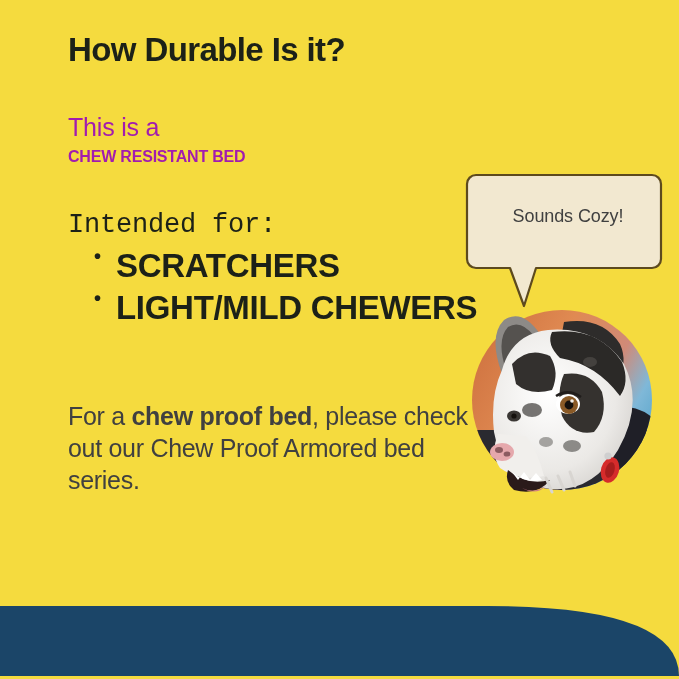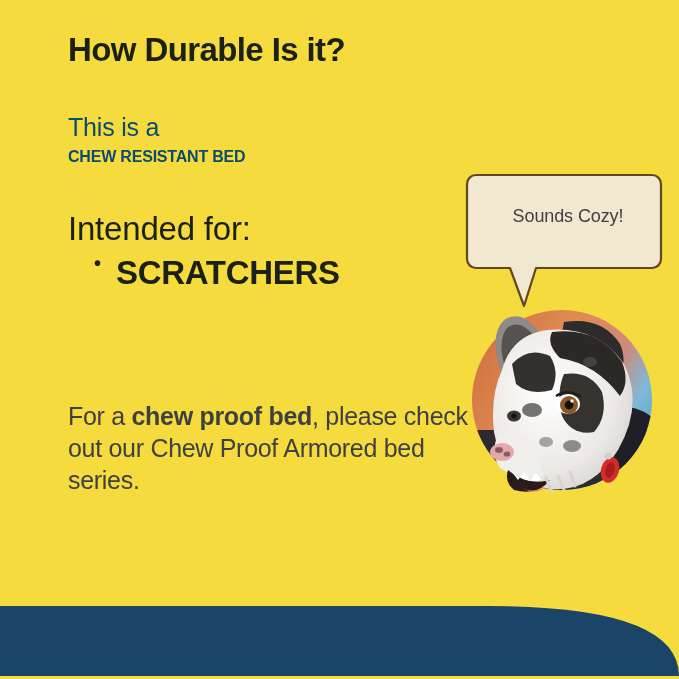--- a/index.html
+++ b/index.html
@@ -32,21 +32,21 @@
     color: #1c2118;
     line-height: 1.1;
     white-space: nowrap;
   }
 
   
   .intro {
     position: absolute;
     left: 68px;
     top: 112px;
-    color: #0c4a6e;
+    color: #a21caf;
     line-height: 1.22;
   }
   .intro .line1 {
     font-size: 25px;
     font-weight: 400;
     letter-spacing: -0.2px;
   }
   .intro .line2 {
     font-size: 16px;
     font-weight: 700;
@@ -55,24 +55,25 @@
   }
 
   
   .intended {
     position: absolute;
     left: 68px;
     top: 209px;
     color: #1c2118;
   }
   .intended-label {
-    font-size: 33px;
+    font-size: 27px;
     font-weight: 400;
     letter-spacing: -0.2px;
     line-height: 1.22;
+    font-family: Liberation Mono, monospace;
   }
   .bullets {
     list-style: none;
     margin: 3px 0 0 0;
     padding: 0 0 0 26px;
   }
   .bullets li {
     font-size: 33px;
     font-weight: 700;
     letter-spacing: -0.3px;
@@ -161,20 +162,21 @@
 
   <div class="intro">
     <div class="line1">This is a</div>
     <div class="line2">CHEW RESISTANT BED</div>
   </div>
 
   <div class="intended">
     <div class="intended-label">Intended for:</div>
     <ul class="bullets">
       <li>SCRATCHERS</li>
+      <li>LIGHT/MILD CHEWERS</li>
     </ul>
   </div>
 
   <div class="closing"><span>For a </span><b>chew proof bed</b><span>, please check out our Chew Proof Armored bed series.</span></div>
 
   <div class="bubble-wrap">
     <svg class="bubble-svg" width="206" height="142" viewBox="0 0 206 142">
       <path d="M 14 5
                L 190 5
                A 9 9 0 0 1 199 14

